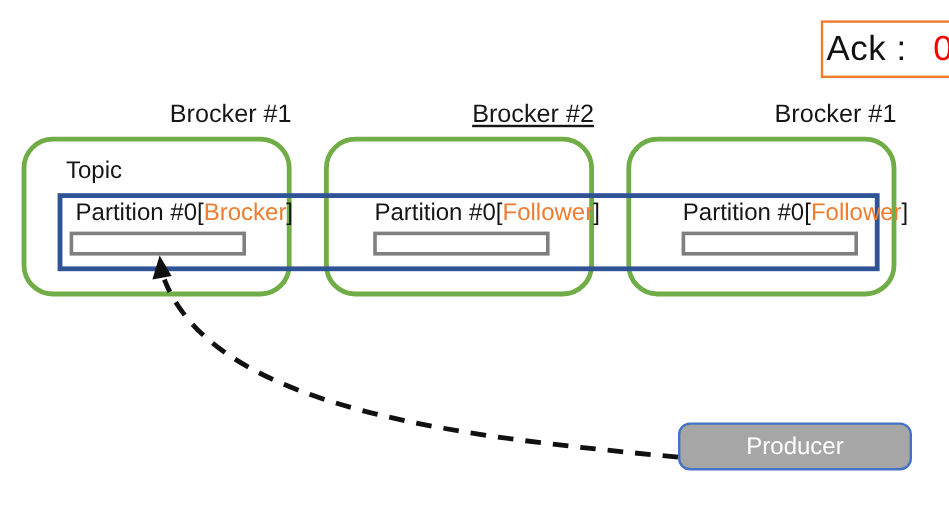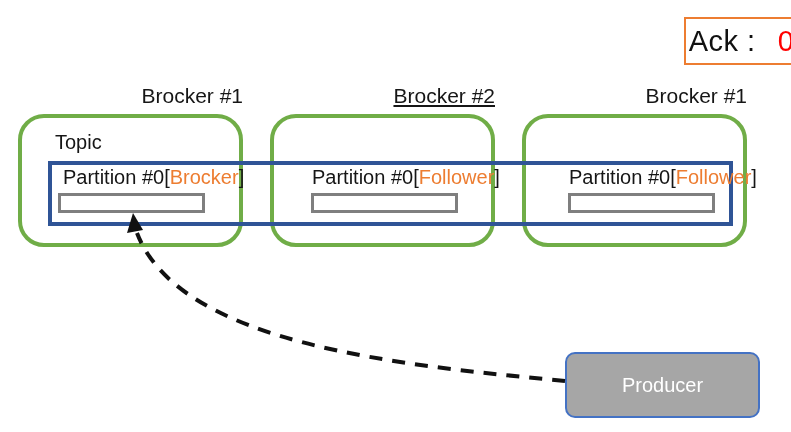--- a/index.html
+++ b/index.html
@@ -39,21 +39,21 @@
   }
   .pt-1{left:63px;} .pt-2{left:312px;} .pt-3{left:569px;}
   .role{color:#ED7D31;}
   .partition-bar{
     position:absolute;top:193px;width:147px;height:20px;box-sizing:border-box;
     border:3px solid #7F7F7F;background:#ffffff;z-index:4;
   }
   .pb-1{left:58px;} .pb-2{left:311px;} .pb-3{left:568px;}
   
   .producer-box{
-    position:absolute;left:565px;top:352px;width:195px;height:66px;box-sizing:border-box;
+    position:absolute;left:565px;top:352px;width:195px;height:40px;box-sizing:border-box;
     background:#A6A6A6;border:2px solid #4472C4;border-radius:10px;
     display:flex;align-items:center;justify-content:center;
     color:#ffffff;font-size:20px;z-index:2;
   }
   
   .request-label{
     position:absolute;left:256px;top:355px;font-size:20px;color:#161616;z-index:2;
   }
   
   .arrow-svg{position:absolute;left:0;top:0;z-index:6;pointer-events:none;}

